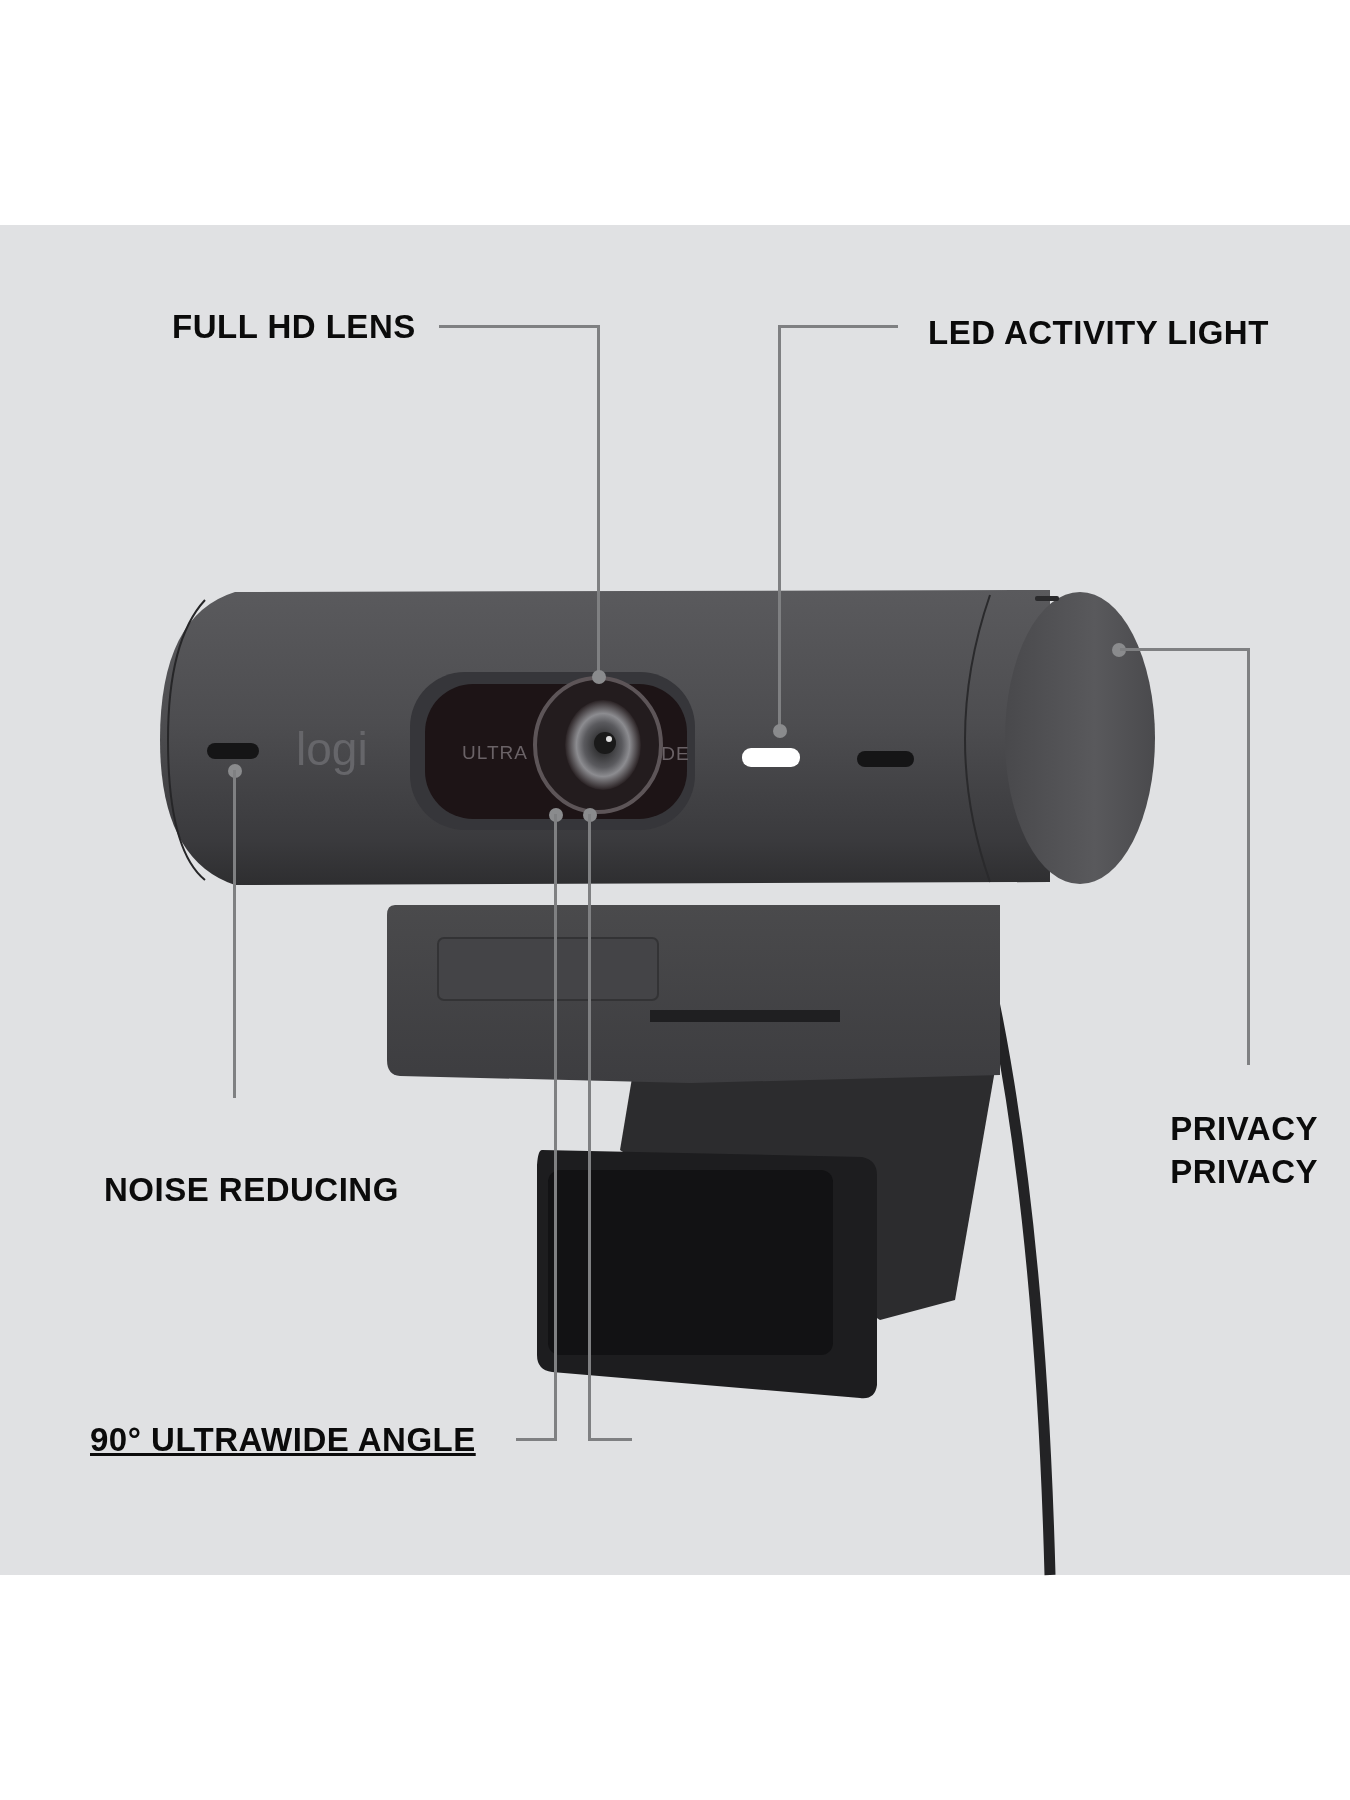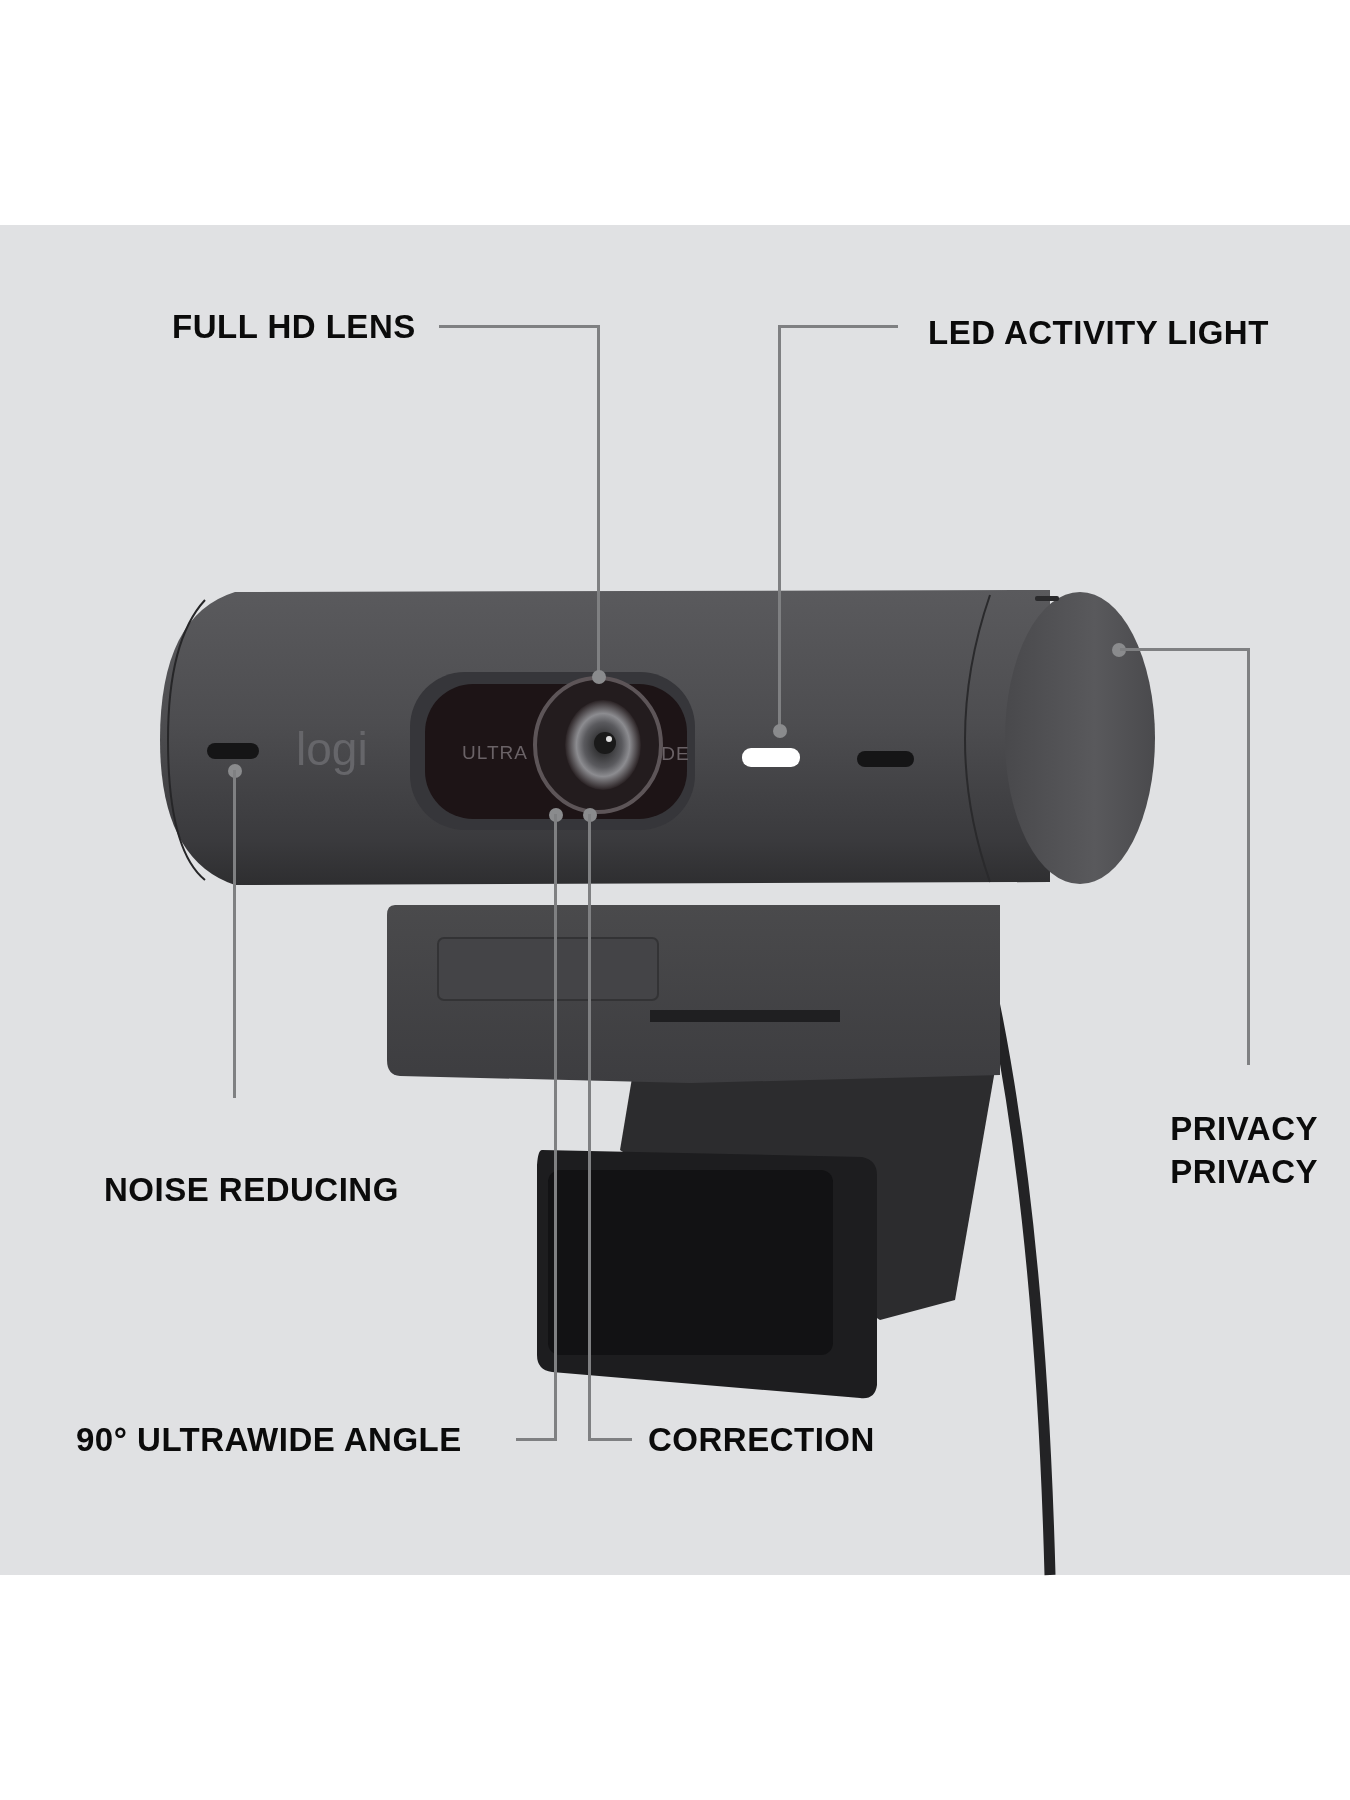--- a/index.html
+++ b/index.html
@@ -110,19 +110,18 @@
 
 <div class="label" style="left:104px; top:1168px;">
   <span class="line">NOISE REDUCING</span>
 </div>
 
 <div class="label" style="right:32px; top:1070px; text-align:right;margin-top:37px;">
   <span class="line">PRIVACY</span>
   <span class="line">PRIVACY</span>
 </div>
 
-<div class="label" style="left:76px; top:1418px;">
+<div class="label" style="left:90px; top:1418px;text-decoration:underline;">
   <span class="line">90° ULTRAWIDE ANGLE</span>
 </div>
 
 <div class="label" style="left:648px; top:1418px;">
-  <span class="line">CORRECTION</span>
 </div>
 
 </body></html>

